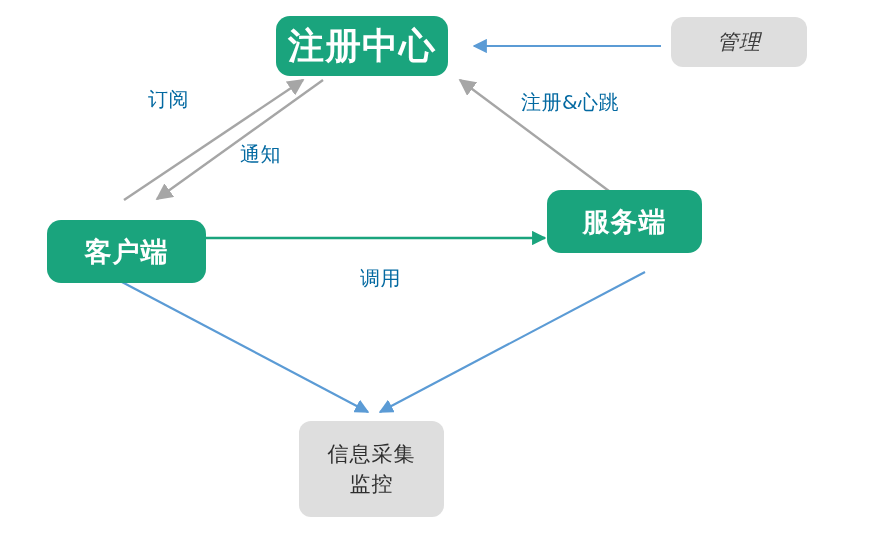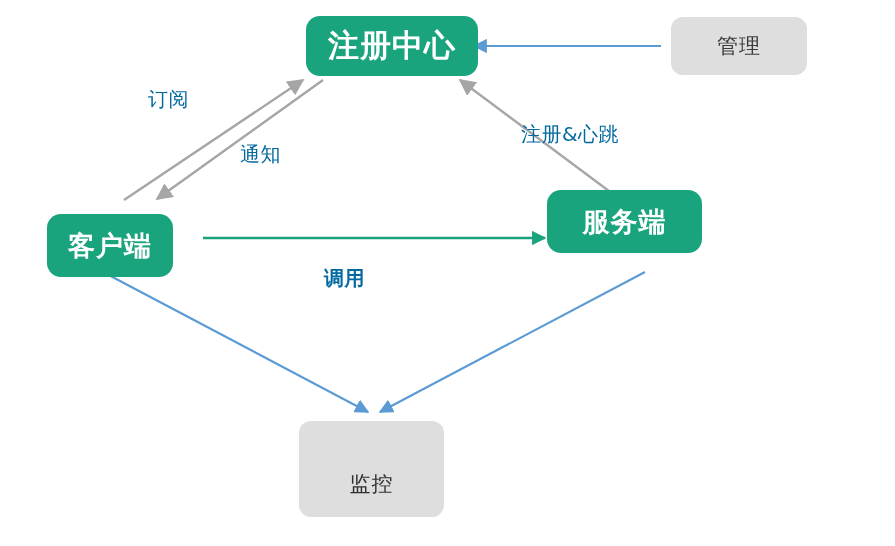--- a/index.html
+++ b/index.html
@@ -49,30 +49,30 @@
   }
   .edge-label {
     position: absolute;
     color: #0369a1;
     font-size: 20px;
     white-space: nowrap;
     z-index: 4;
     letter-spacing: 0.5px;
   }
   
-  #node-registry   { left: 306px; top: 16px;  width: 172px; height: 60px;  font-size: 31px; }
-  #node-manage     { left: 671px; top: 17px;  width: 136px; height: 58px;  font-size: 21px; }
-  #node-client     { left: 47px;  top: 214px; width: 126px; height: 63px;  font-size: 27px; text-align: right; }
+  #node-registry   { left: 276px; top: 16px;  width: 172px; height: 60px;  font-size: 36px; }
+  #node-manage     { left: 671px; top: 17px;  width: 136px; height: 50px;  font-size: 21px; font-style: italic; }
+  #node-client     { left: 47px;  top: 220px; width: 159px; height: 63px;  font-size: 27px; text-align: right; }
   #node-server     { left: 547px; top: 190px; width: 155px; height: 63px;  font-size: 27px; }
   #node-monitor    { left: 299px; top: 421px; width: 145px; height: 96px;  font-size: 21px; line-height: 1.45; color:#2e2e2e; }
   
   #label-subscribe { left: 148px; top: 86px; }
   #label-notify    { left: 240px; top: 141px; }
-  #label-register  { left: 521px; top: 89px; margin-top: 32px; }
-  #label-invoke    { left: 324px; top: 265px; font-weight: bold; }
+  #label-register  { left: 521px; top: 89px; }
+  #label-invoke    { left: 360px; top: 265px; }
 </style>
 </head>
 <body>
 
 <div id="canvas">
 
   <svg id="edge-layer" viewBox="0 0 895 546" width="895" height="546" xmlns="http://www.w3.org/2000/svg">
     <defs>
       <marker id="arrow-gray" viewBox="0 0 10 10" refX="9" refY="5" markerWidth="7" markerHeight="7" orient="auto-start-reverse">
         <path d="M 0 0 L 10 5 L 0 10 z" fill="#a6a6a6"></path>
@@ -111,21 +111,21 @@
   <div class="node node-green" id="node-client">
     <span>客户端</span>
   </div>
 
   <div class="node node-green" id="node-server">
     <span>服务端</span>
   </div>
 
   <div class="node node-gray" id="node-monitor">
     <span>
-      <br>
+      <span>信息采集</span><br>
       <span>监控</span>
     </span>
   </div>
 
   <div class="edge-label" id="label-subscribe">订阅</div>
 
   <div class="edge-label" id="label-notify">通知</div>
 
   <div class="edge-label" id="label-register">注册&amp;心跳</div>
 

